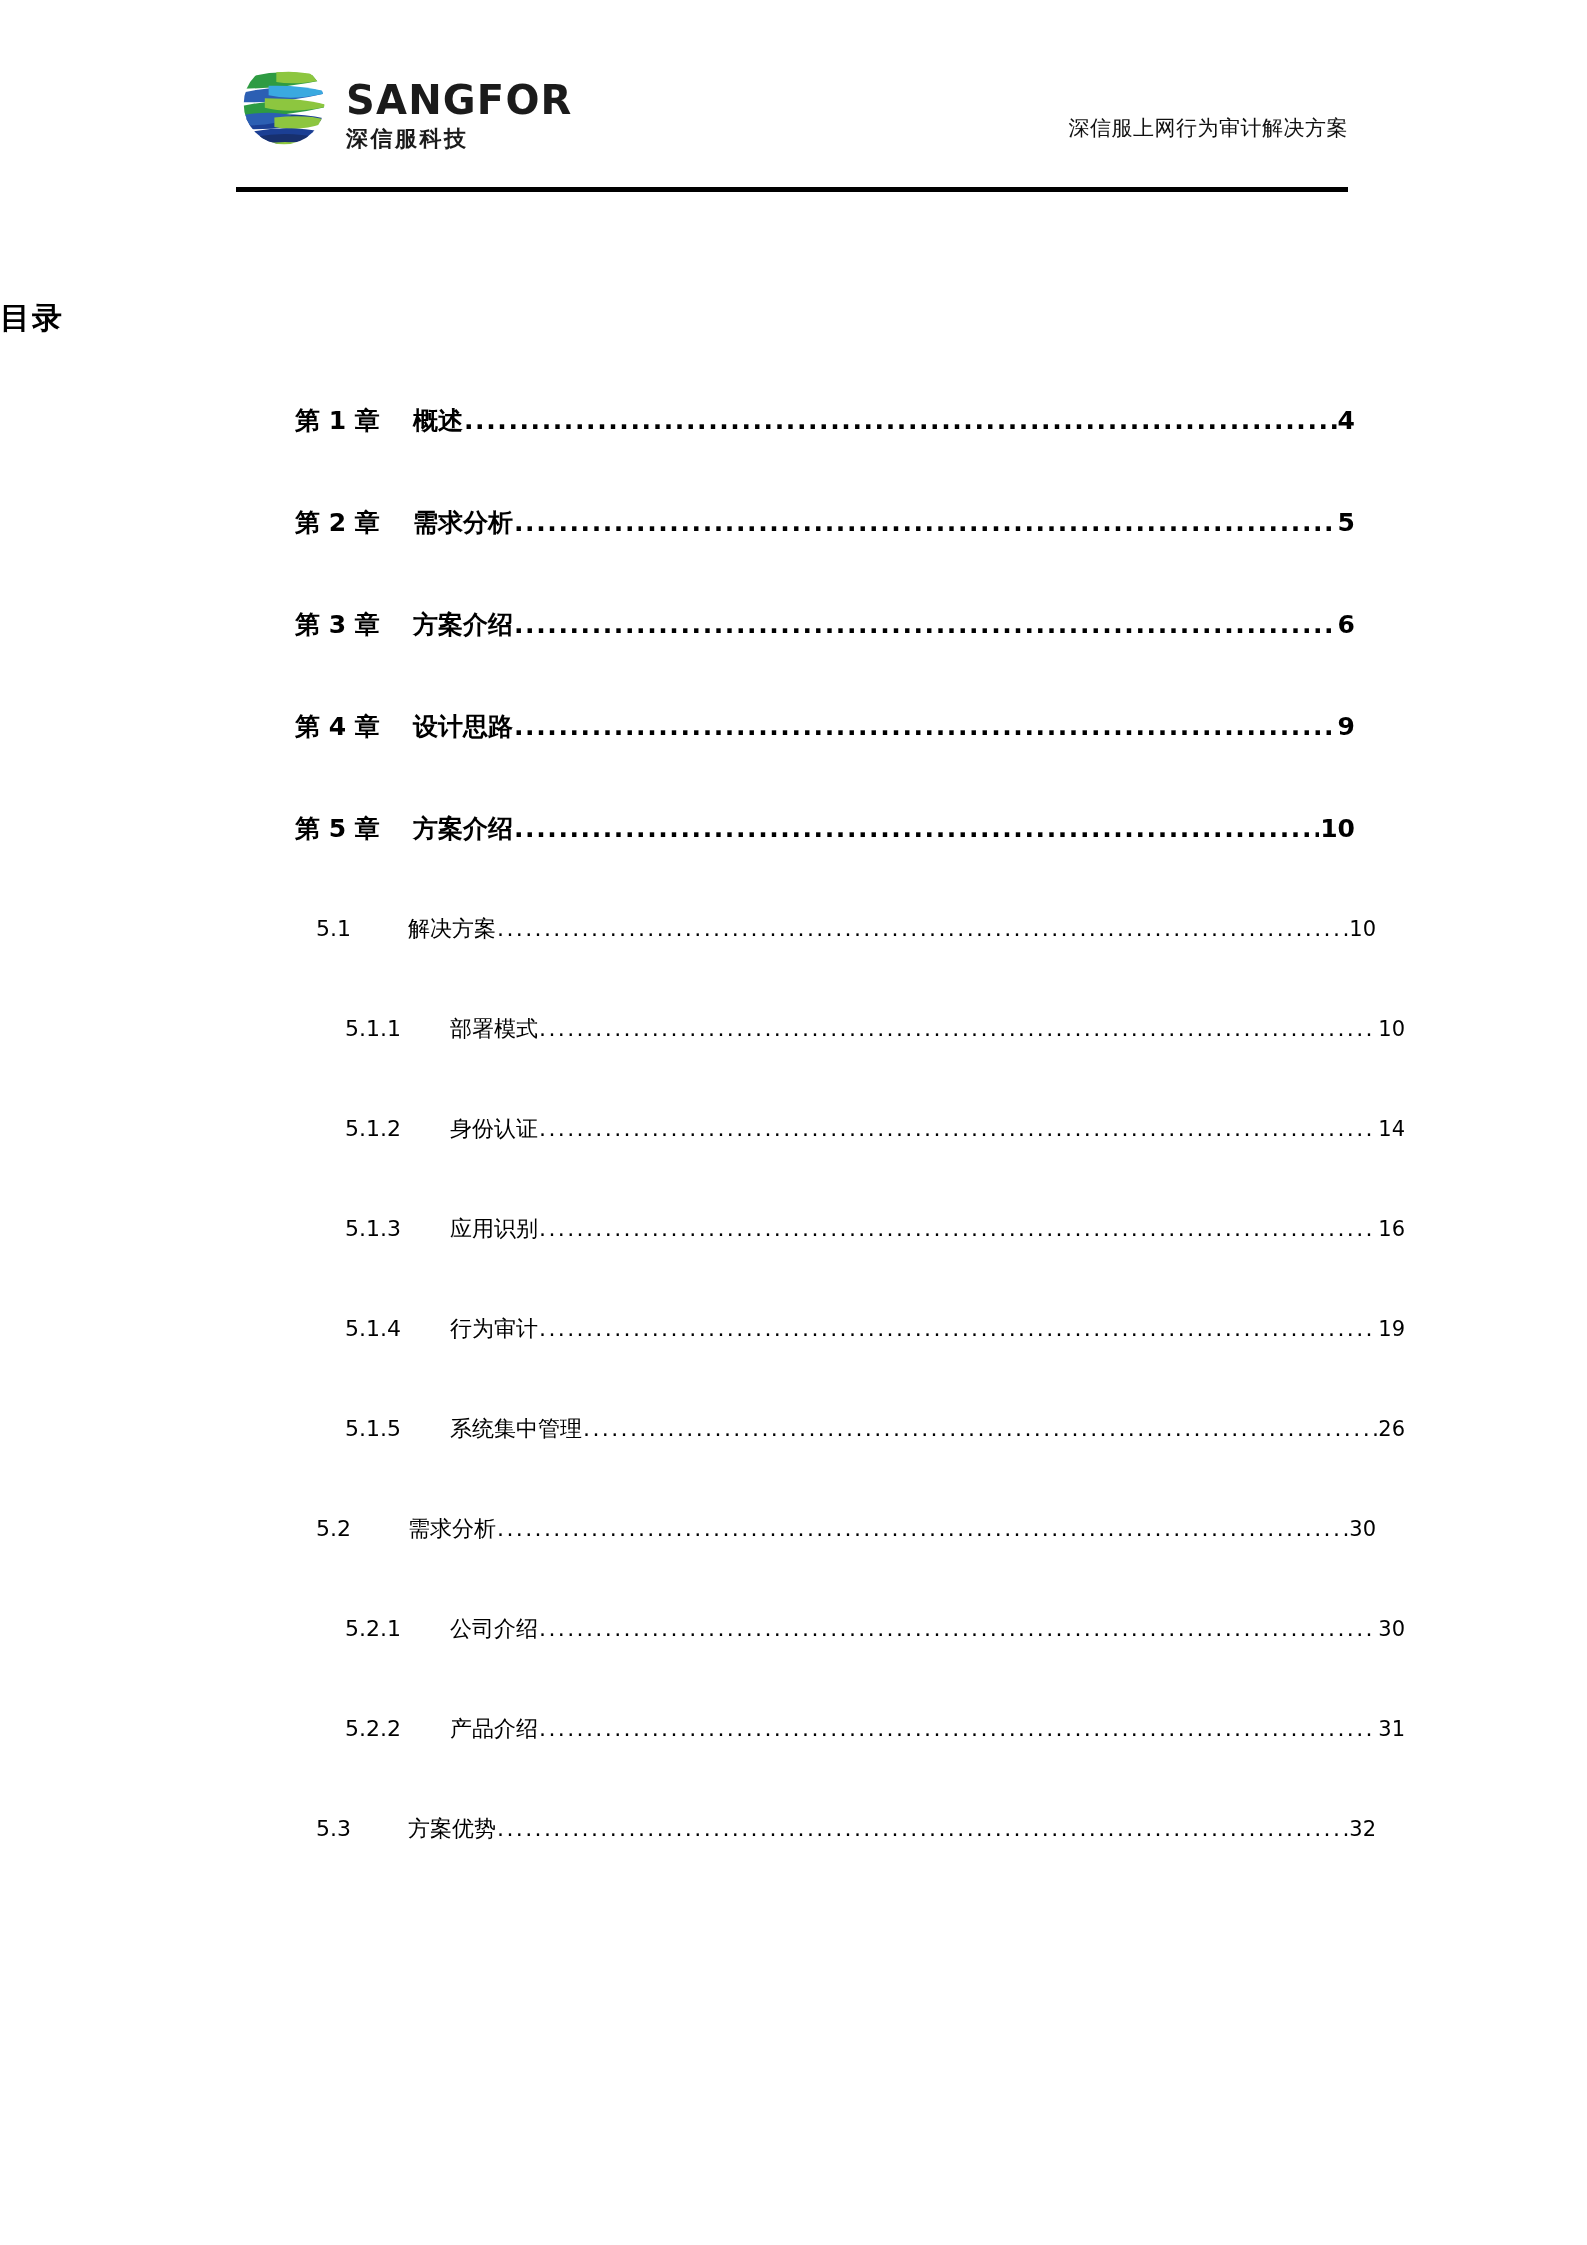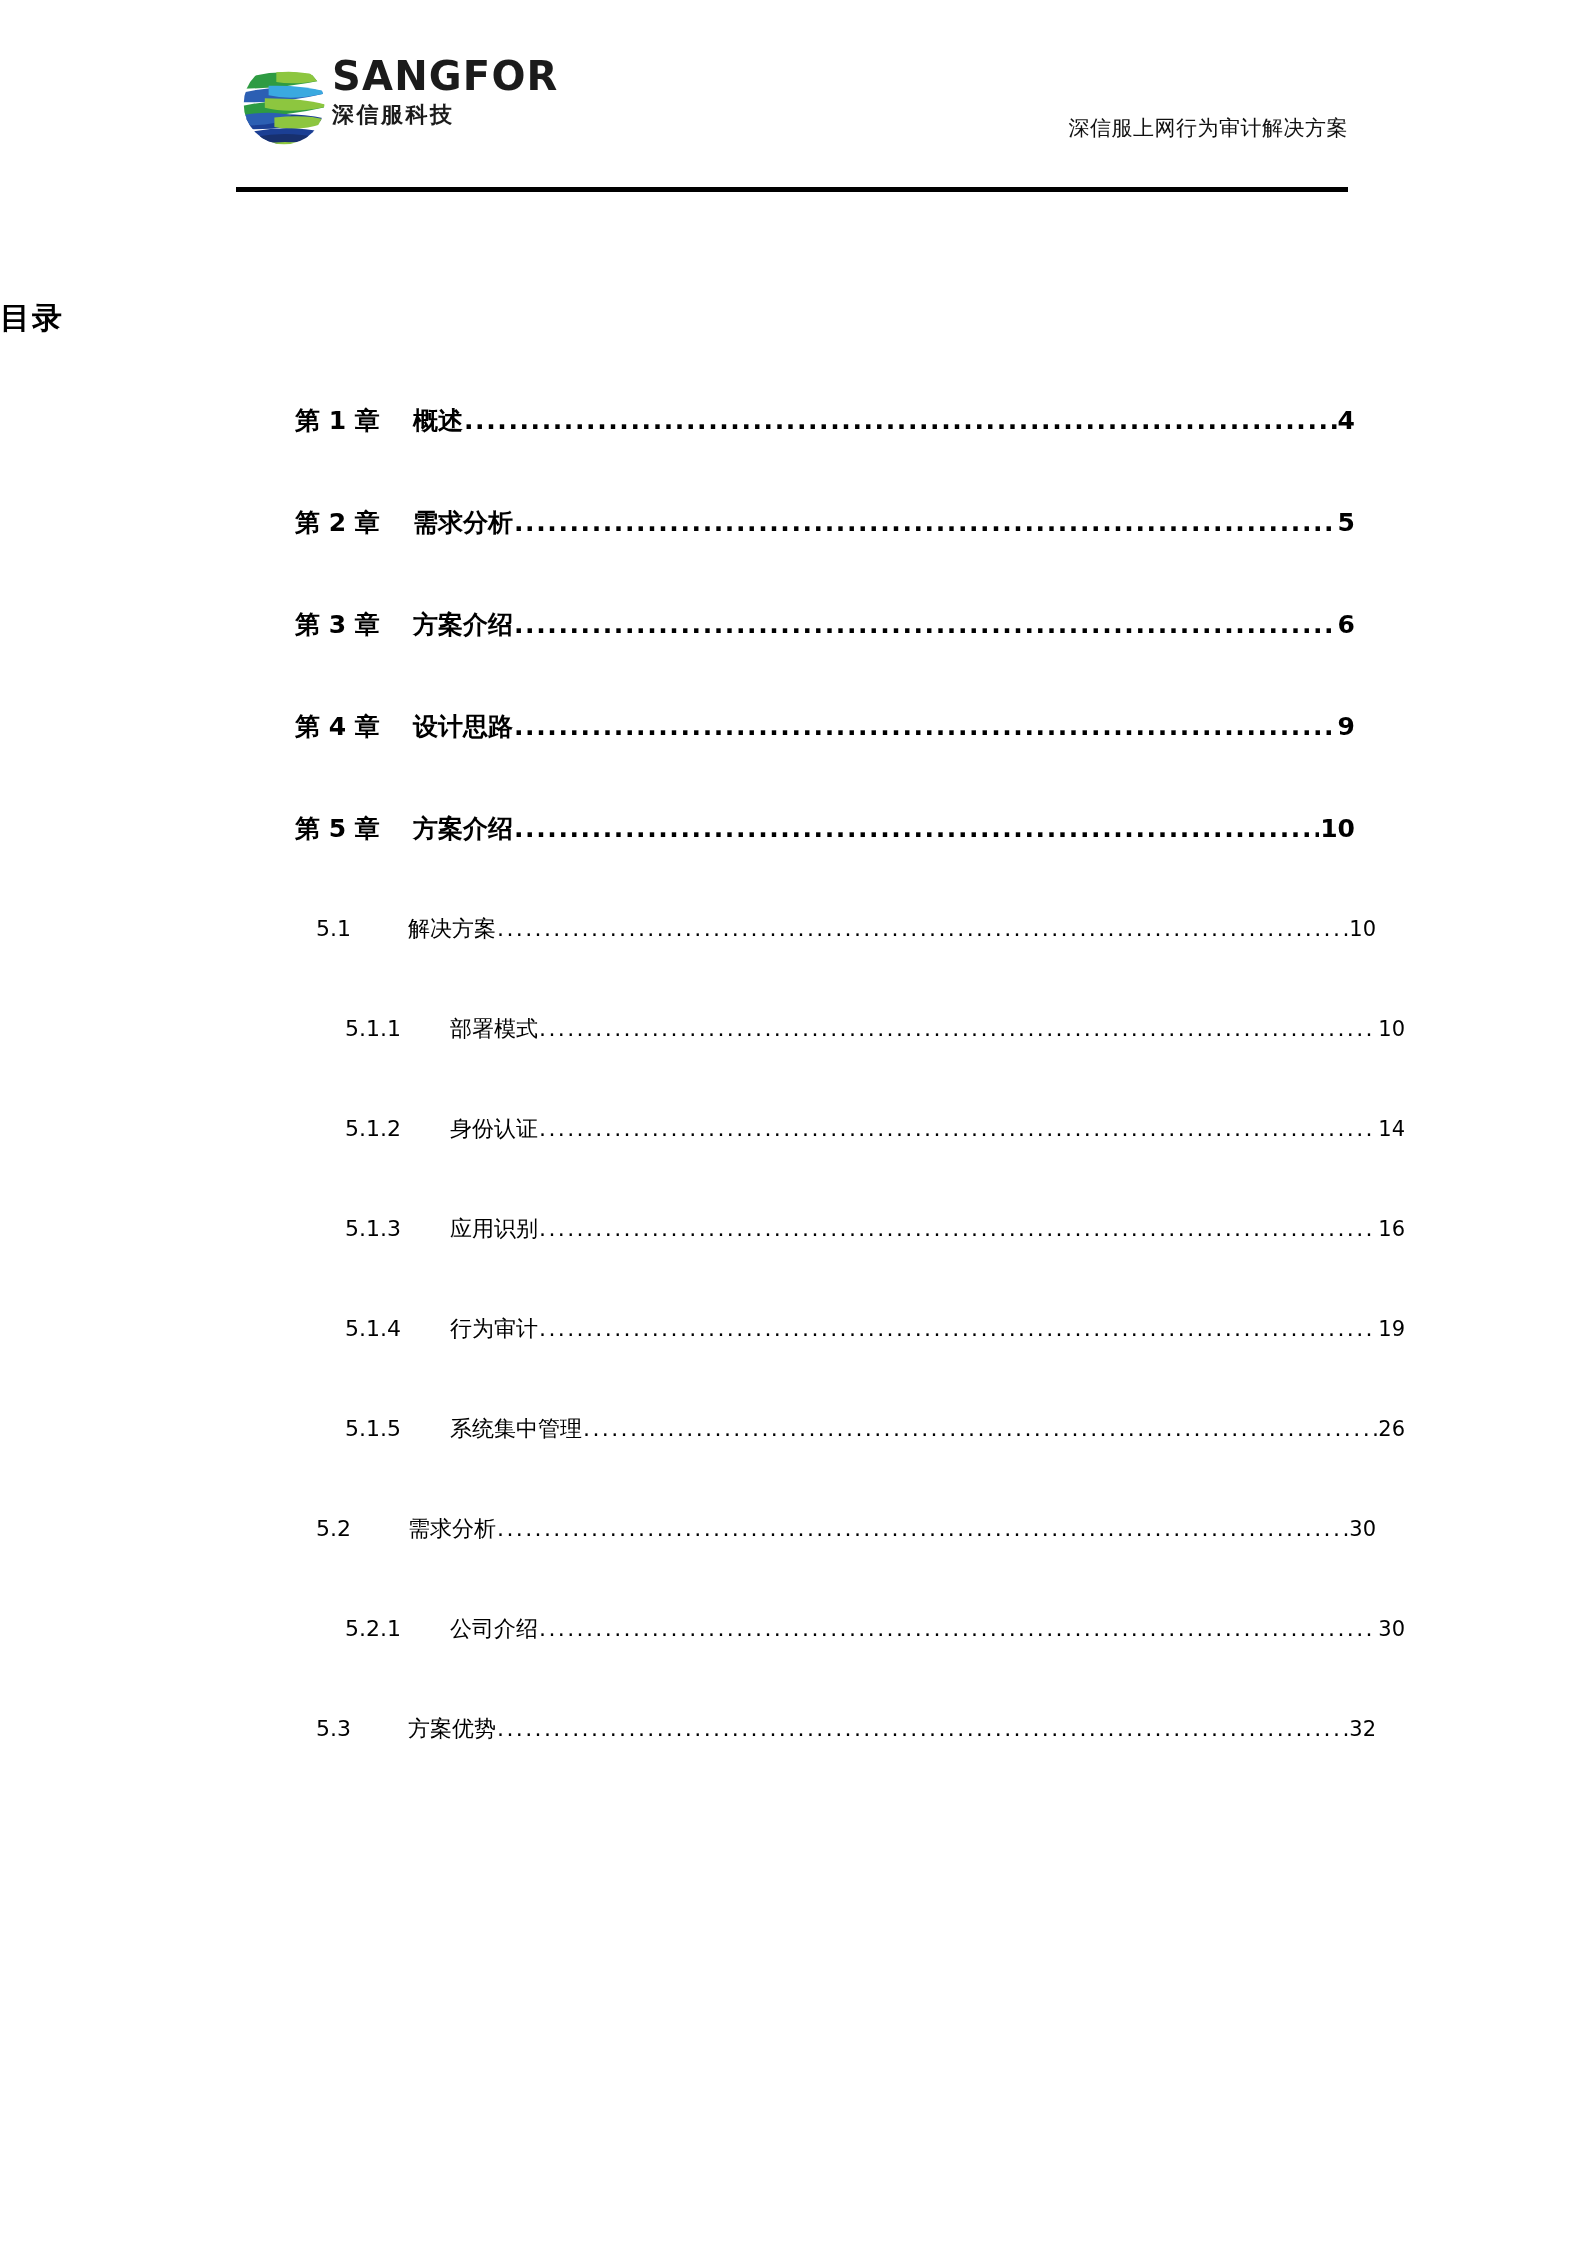--- a/index.html
+++ b/index.html
@@ -29,21 +29,22 @@
     height: 150px;
   }
   .header-inner {
     display: flex;
     align-items: flex-end;
     justify-content: space-between;
     height: 112px;
   }
   .logo-block {
     display: flex;
-    align-items: flex-start;
+    align-items: flex-end;
+    gap: 14px;
     margin-bottom: 4px;
   }
   .logo-globe {
     width: 96px;
     height: 96px;
     flex: 0 0 96px;
     display: block;
   }
   .logo-words {
     display: flex;
@@ -295,20 +296,26 @@
         <span class="toc-label">需求分析</span>
         <span class="toc-dots"></span>
         <span class="toc-page">30</span>
       </div>
       <div class="toc-entry lvl3">
         <span class="toc-num">5.2.1</span>
         <span class="toc-label">公司介绍</span>
         <span class="toc-dots"></span>
         <span class="toc-page">30</span>
       </div>
+      <div class="toc-entry lvl3">
+        <span class="toc-num">5.2.2</span>
+        <span class="toc-label">产品介绍</span>
+        <span class="toc-dots"></span>
+        <span class="toc-page">31</span>
+      </div>
       <div class="toc-entry lvl2">
         <span class="toc-num">5.3</span>
         <span class="toc-label">方案优势</span>
         <span class="toc-dots"></span>
         <span class="toc-page">32</span>
       </div>
     </div>
 
 </div>
 

